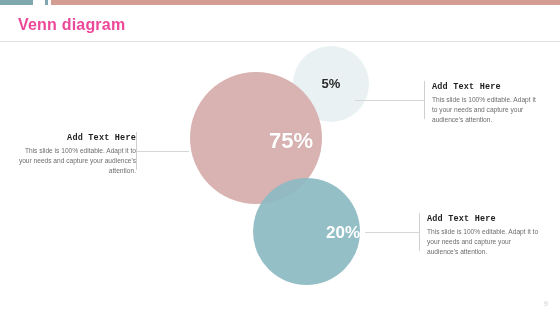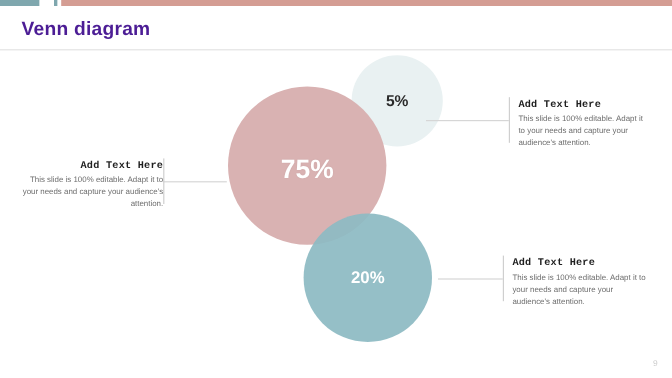--- a/index.html
+++ b/index.html
@@ -61,21 +61,21 @@
     background: #D49D93;
   }
 
   
   .page-title {
     position: absolute;
     left: 18px;
     top: 16px;
     font-size: 16px;
     font-weight: bold;
-    color: #4c1d95;
+    color: #ec4899;
     letter-spacing: 0.2px;
   }
   .header-rule {
     position: absolute;
     left: 0;
     top: 41px;
     width: 560px;
     height: 1px;
     background: #e3e3e3;
   }
@@ -119,26 +119,28 @@
     font-weight: bold;
     text-align: center;
     white-space: nowrap;
   }
   .pct-75 {
     left: 190px;
     top: 128px;
     width: 132px;
     font-size: 22px;
     text-shadow: 0 0 2px rgba(0,0,0,0.05);
+    padding-left: 35px;
   }
   .pct-20 {
     left: 253px;
     top: 223px;
     width: 107px;
-    font-size: 14px;
+    font-size: 17px;
+    text-align: right;
   }
   .pct-5 {
     position: absolute;
     left: 293px;
     top: 76px;
     width: 76px;
     text-align: center;
     font-size: 13px;
     font-weight: bold;
     color: #2b2b2b;

